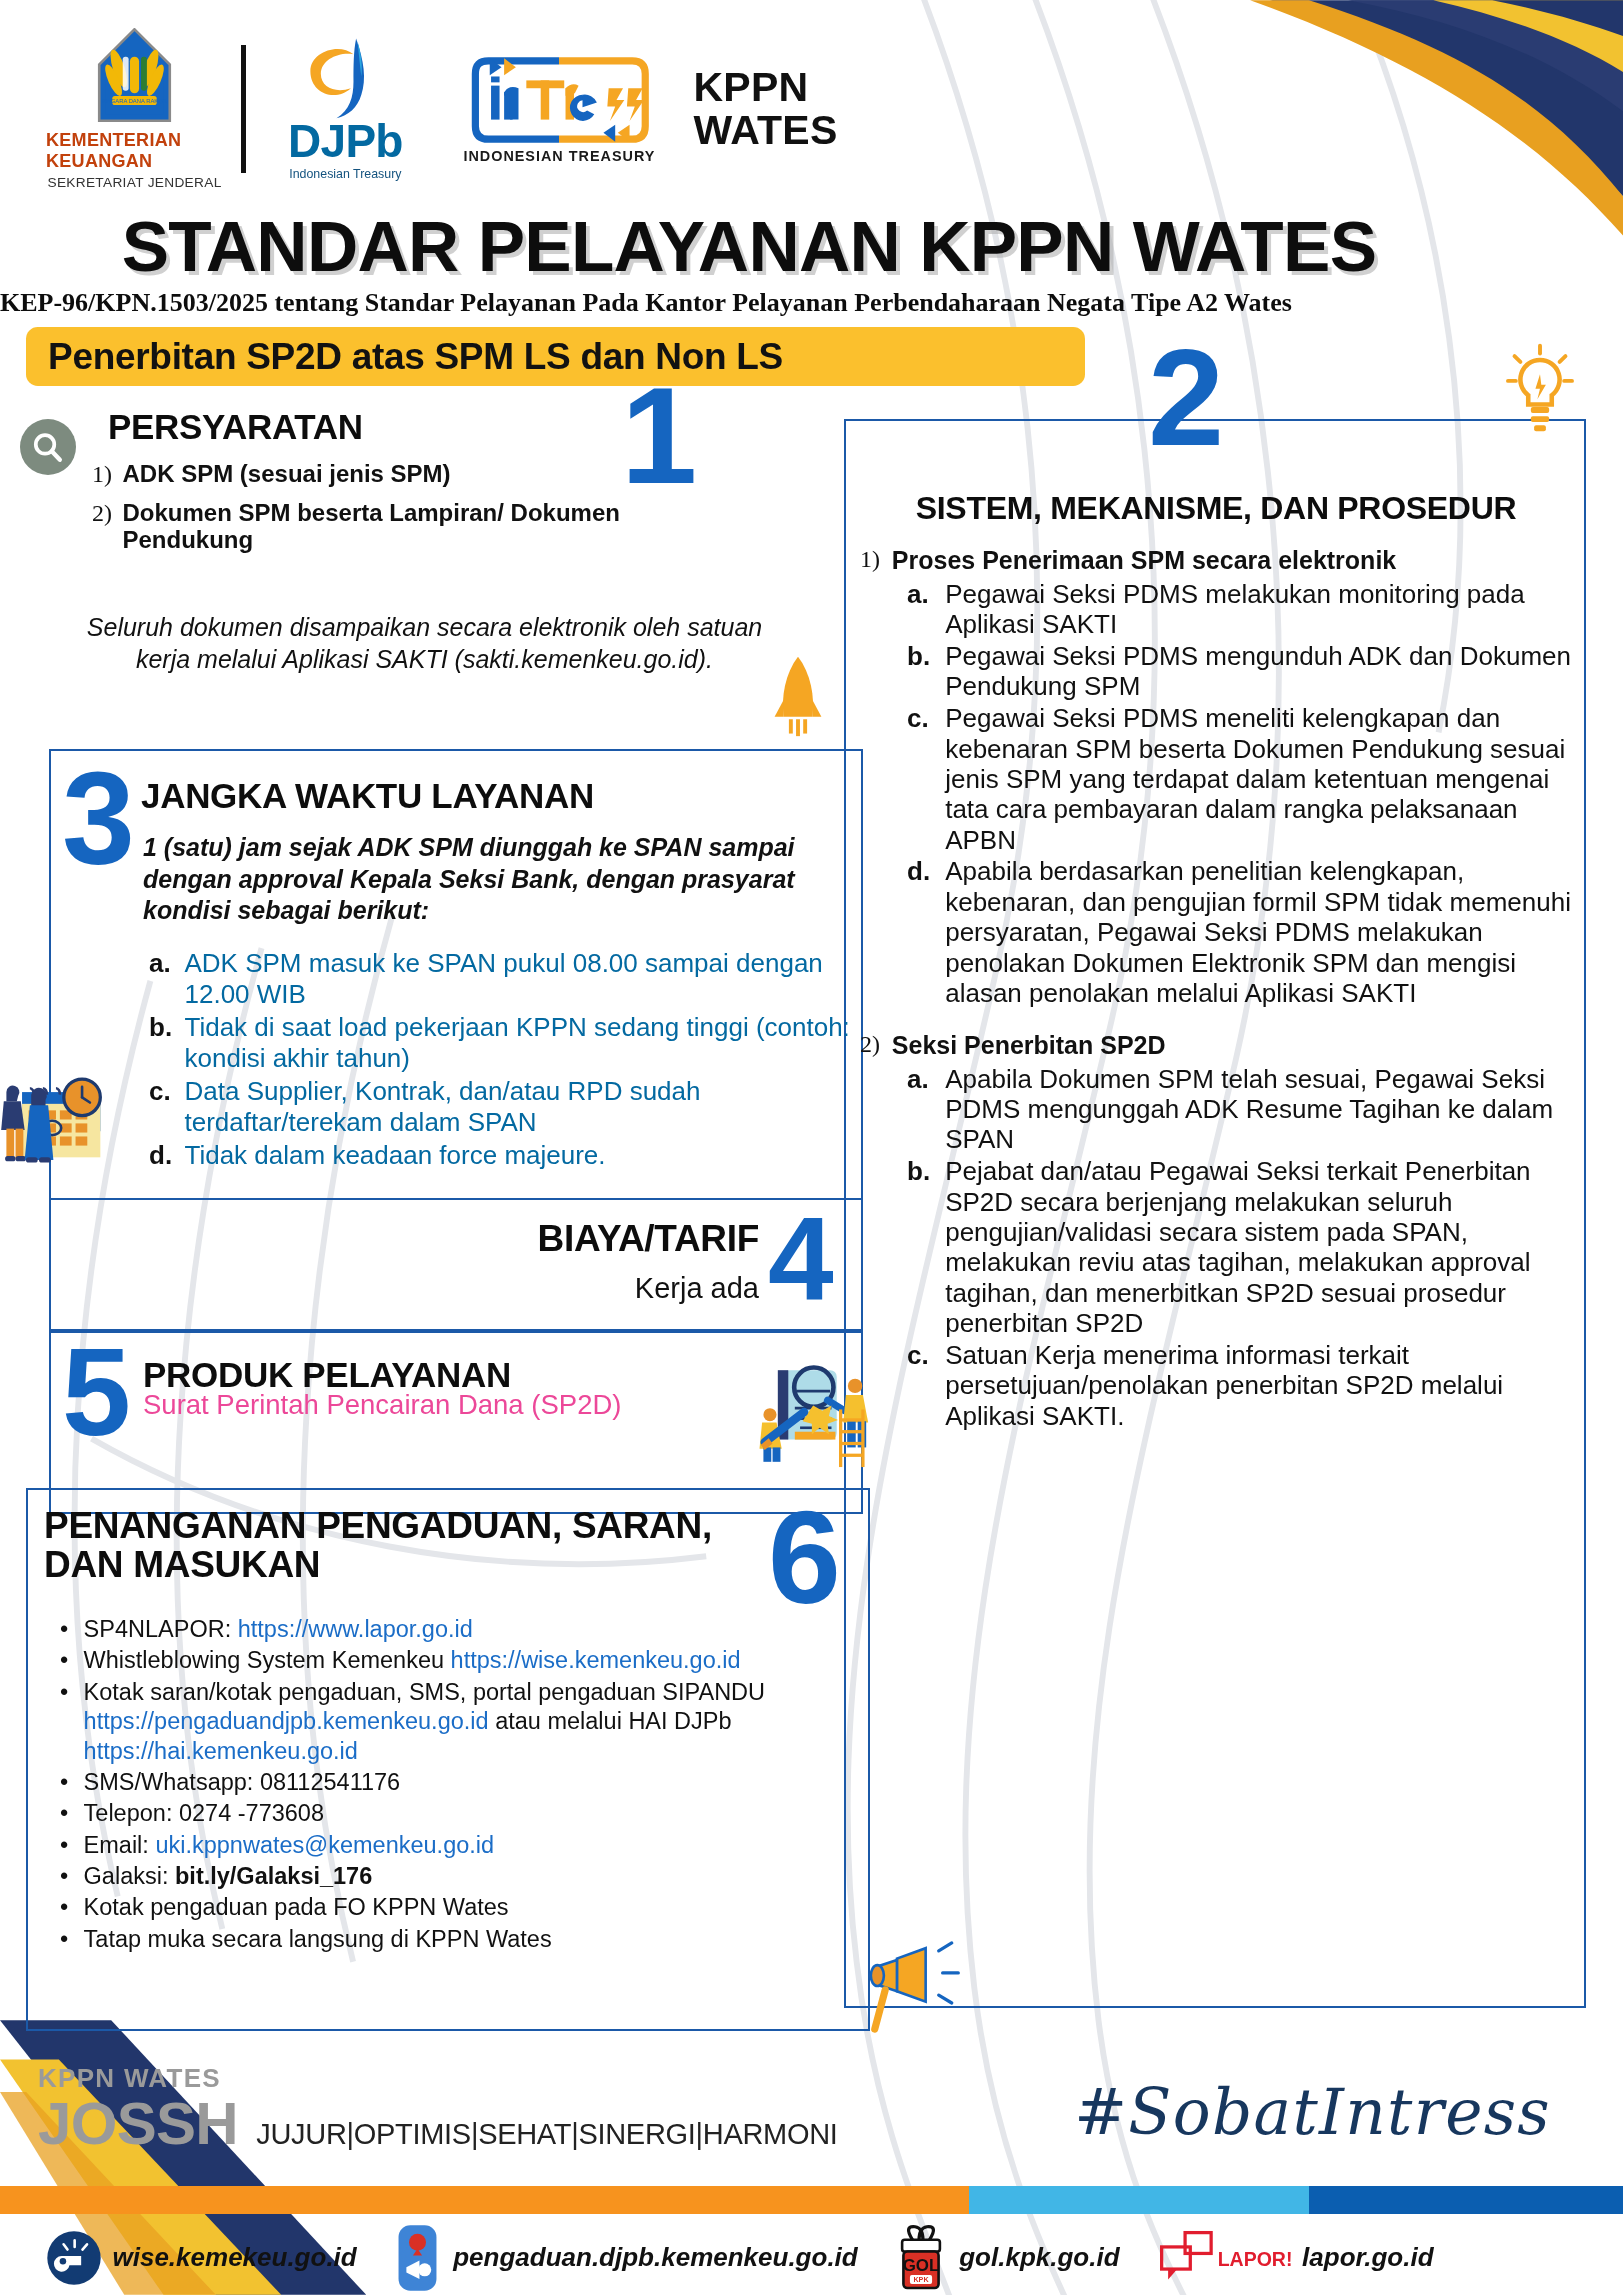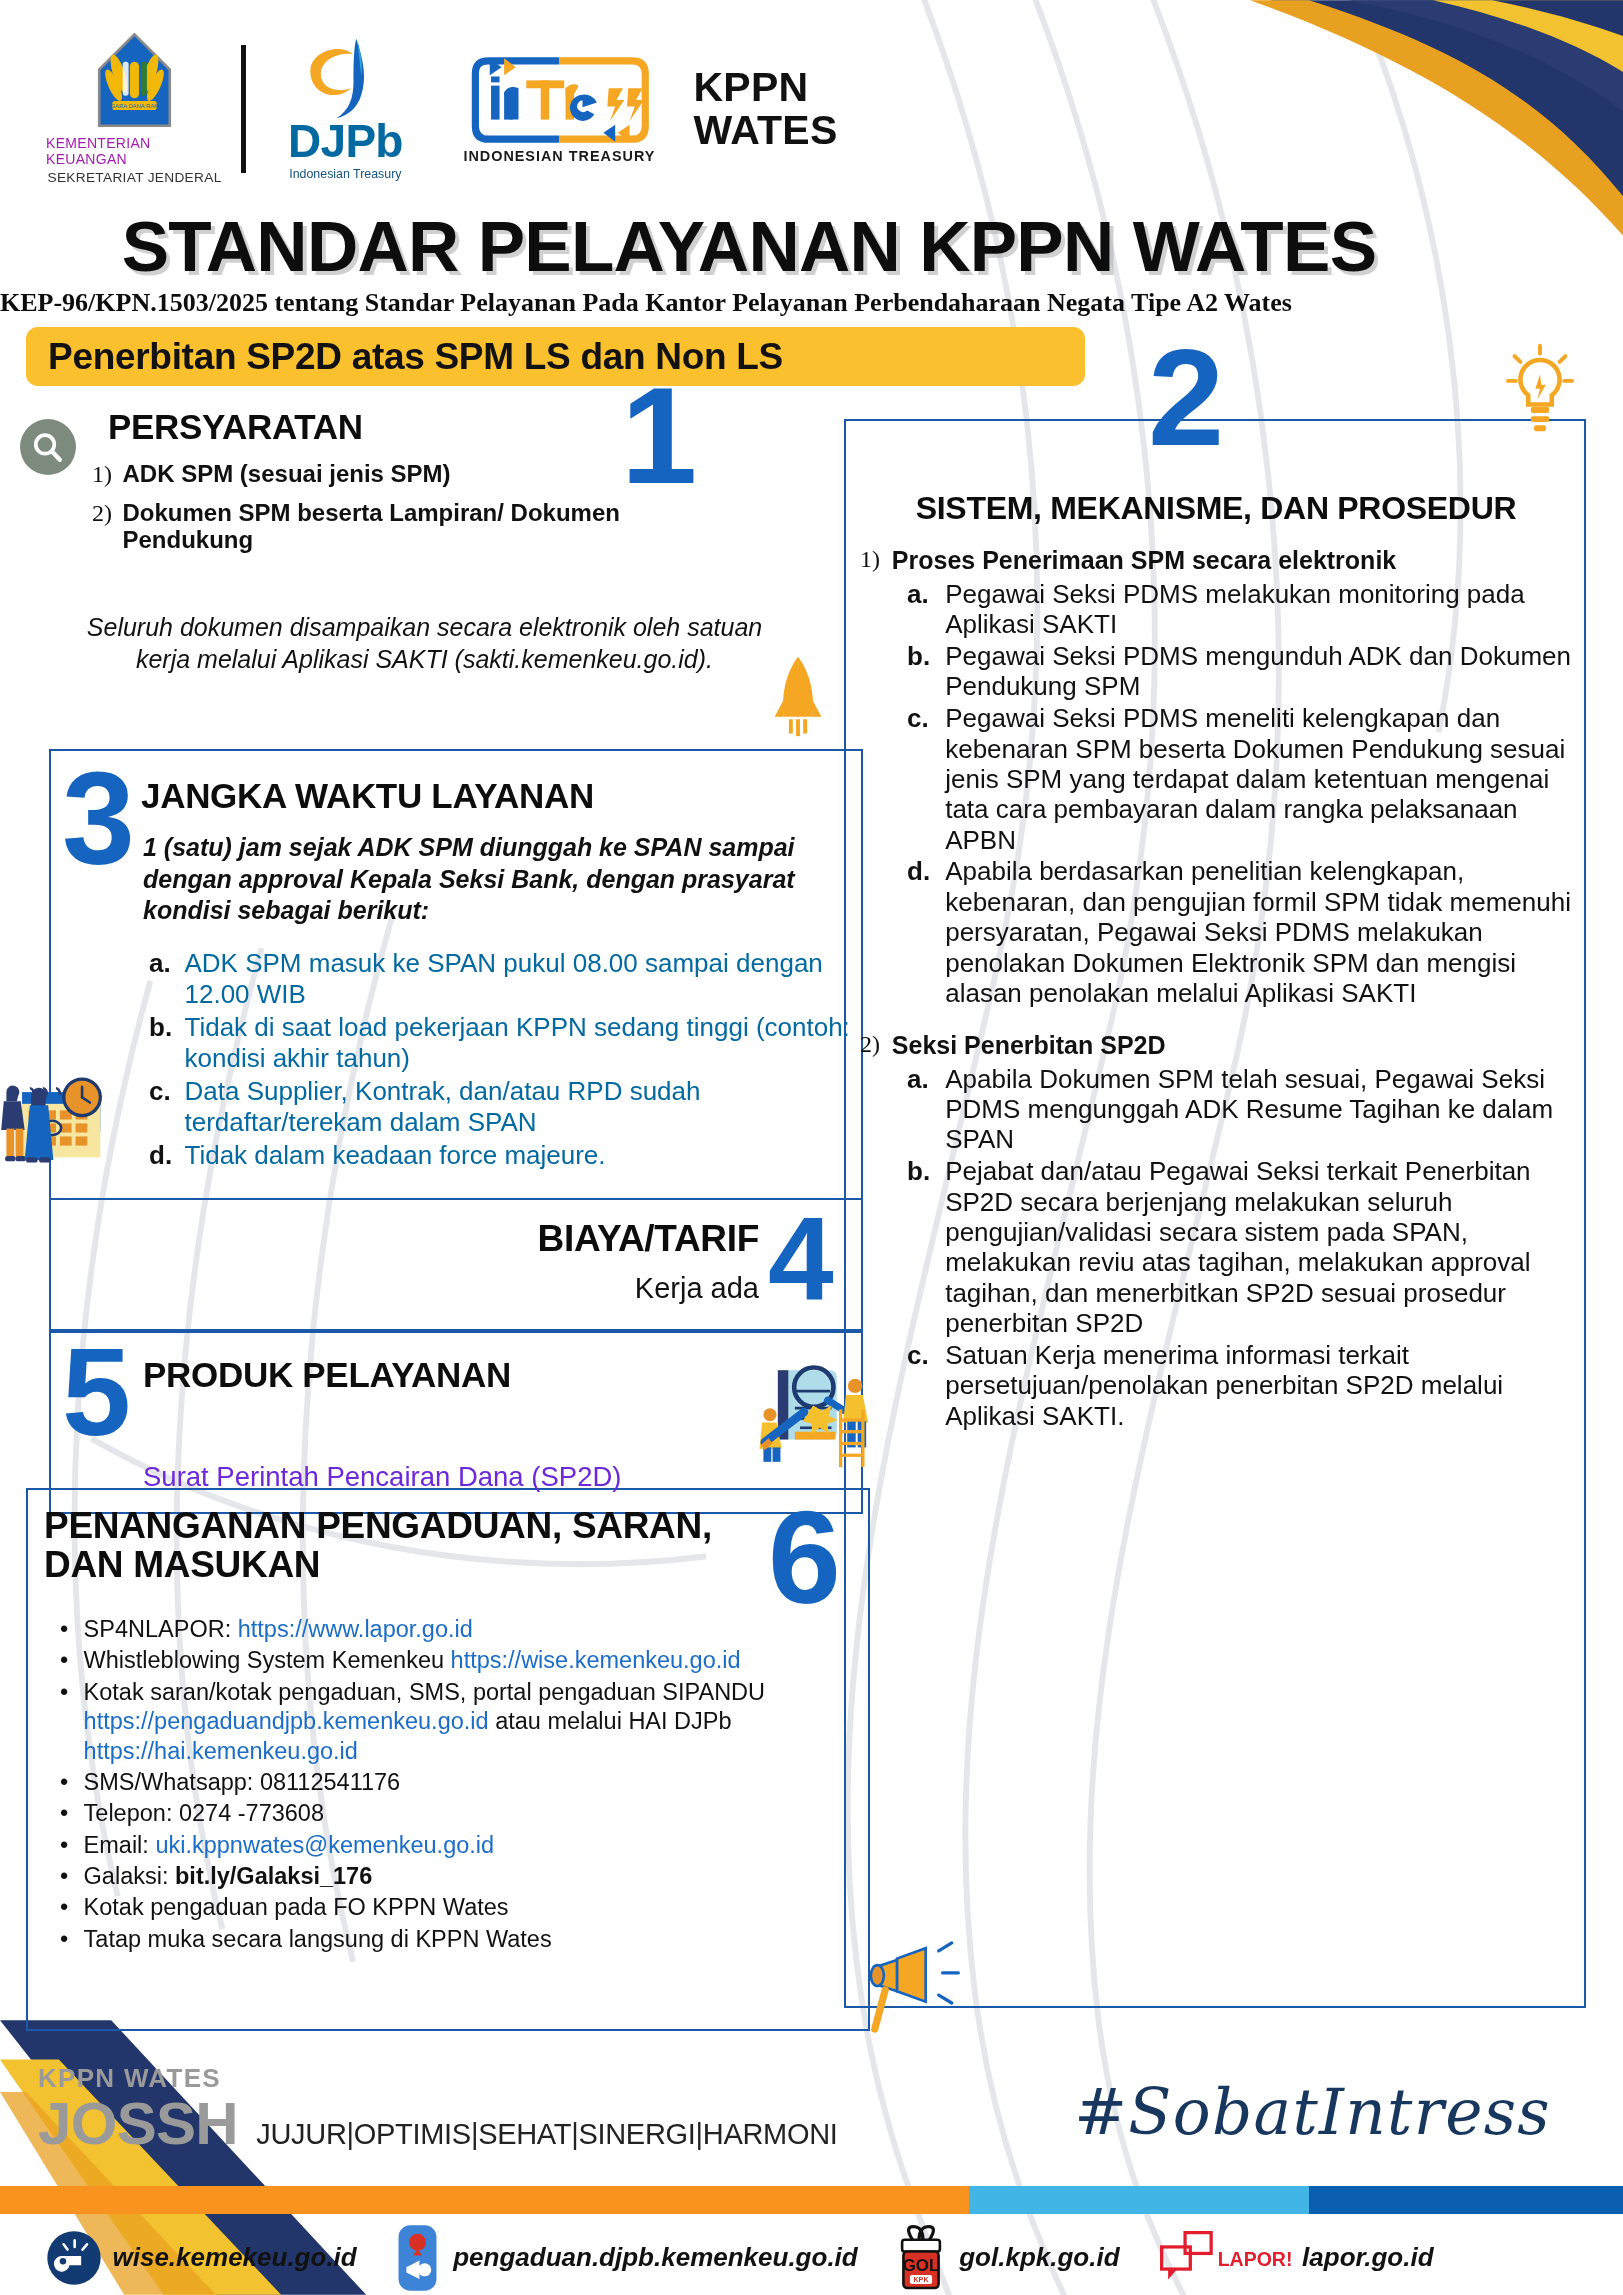--- a/index.html
+++ b/index.html
@@ -13,21 +13,21 @@
   
   .bg-swirls{position:absolute;inset:0;z-index:0;pointer-events:none;}
 
   
   .ribbon{position:absolute;top:0;right:0;width:471px;height:275px;z-index:2;pointer-events:none;}
 
   
   .header{position:absolute;top:34px;left:46px;right:0;height:150px;z-index:5;display:flex;align-items:center;gap:0;}
   .logo-kemenkeu{width:177px;display:flex;flex-direction:column;align-items:center;gap:3.9px;}
   .logo-kemenkeu .crest{width:81px;height:98px;}
-  .logo-kemenkeu .l1{font-size:14px;font-weight:normal;letter-spacing:0.3px;color:#a21caf;}
+  .logo-kemenkeu .l1{font-size:18px;font-weight:bold;letter-spacing:0.3px;color:#c2410c;}
   .logo-kemenkeu .l2{font-size:13.7px;color:#333;letter-spacing:0.3px;}
   .divider-v{width:4.6px;height:128px;background:#111;margin:0 27.5px 0 18.3px;}
   .logo-djpb{width:144px;display:flex;flex-direction:column;align-items:center;}
   .logo-djpb .djpb-mark{width:98px;height:84px;}
   .logo-djpb .djpb-txt{font-size:46px;font-weight:bold;color:#0369a1;letter-spacing:-0.7px;line-height:1;margin-top:-2.6px;}
   .logo-djpb .djpb-sub{font-size:12.4px;color:#14537f;margin-top:2.6px;}
   .logo-intress{margin-left:34px;width:216px;display:flex;flex-direction:column;align-items:center;}
   .logo-intress .mark{width:196px;height:92px;}
   .logo-intress .sub{font-size:14.4px;font-weight:bold;color:#1a1a1a;letter-spacing:1px;margin-top:1.3px;}
   .kppn-wates-head{margin-left:26px;font-size:41px;font-weight:bold;line-height:1.05;color:#111;letter-spacing:0.3px;}
@@ -88,21 +88,21 @@
   
   #sec4{left:49px;top:1200px;width:814px;height:131px;border-top:none;}
   #n4{left:768px;top:1213px;font-size:118px;}
   #s4-title{position:absolute;left:497px;top:1220px;width:262px;text-align:right;z-index:7;font-size:37px;}
   #s4-val{position:absolute;left:458px;top:1272px;width:301px;text-align:right;z-index:7;font-size:29px;color:#111;}
 
   
   #sec5{left:49px;top:1331px;width:814px;height:183px;}
   #n5{left:62px;top:1344px;font-size:124px;}
   #s5-title{position:absolute;left:143px;top:1357px;z-index:7;}
-  #s5-val{position:absolute;left:143px;top:1461px;z-index:7;font-size:27.5px;color:#6d28d9;}
+  #s5-val{position:absolute;left:143px;top:1389px;z-index:7;font-size:27.5px;color:#ec4899;}
   #s5-ill{position:absolute;left:732px;top:1357px;width:144px;height:118px;z-index:7;}
 
   
   #sec6{left:26px;top:1488px;width:844px;height:543px;}
   #n6{left:768px;top:1507px;font-size:131px;}
   #s6-title{position:absolute;left:44px;top:1507px;width:706px;z-index:7;font-size:37px;line-height:1.05;}
   .s6-list{position:absolute;left:60px;top:1615px;width:791px;z-index:7;}
   .s6-li{display:flex;gap:9.2px;margin-bottom:2px;}
   .s6-li .dot{font-size:23.5px;color:#111;flex:0 0 14.4px;line-height:1.25;}
   .s6-li .tx{font-size:23.5px;color:#111;line-height:1.25;}

